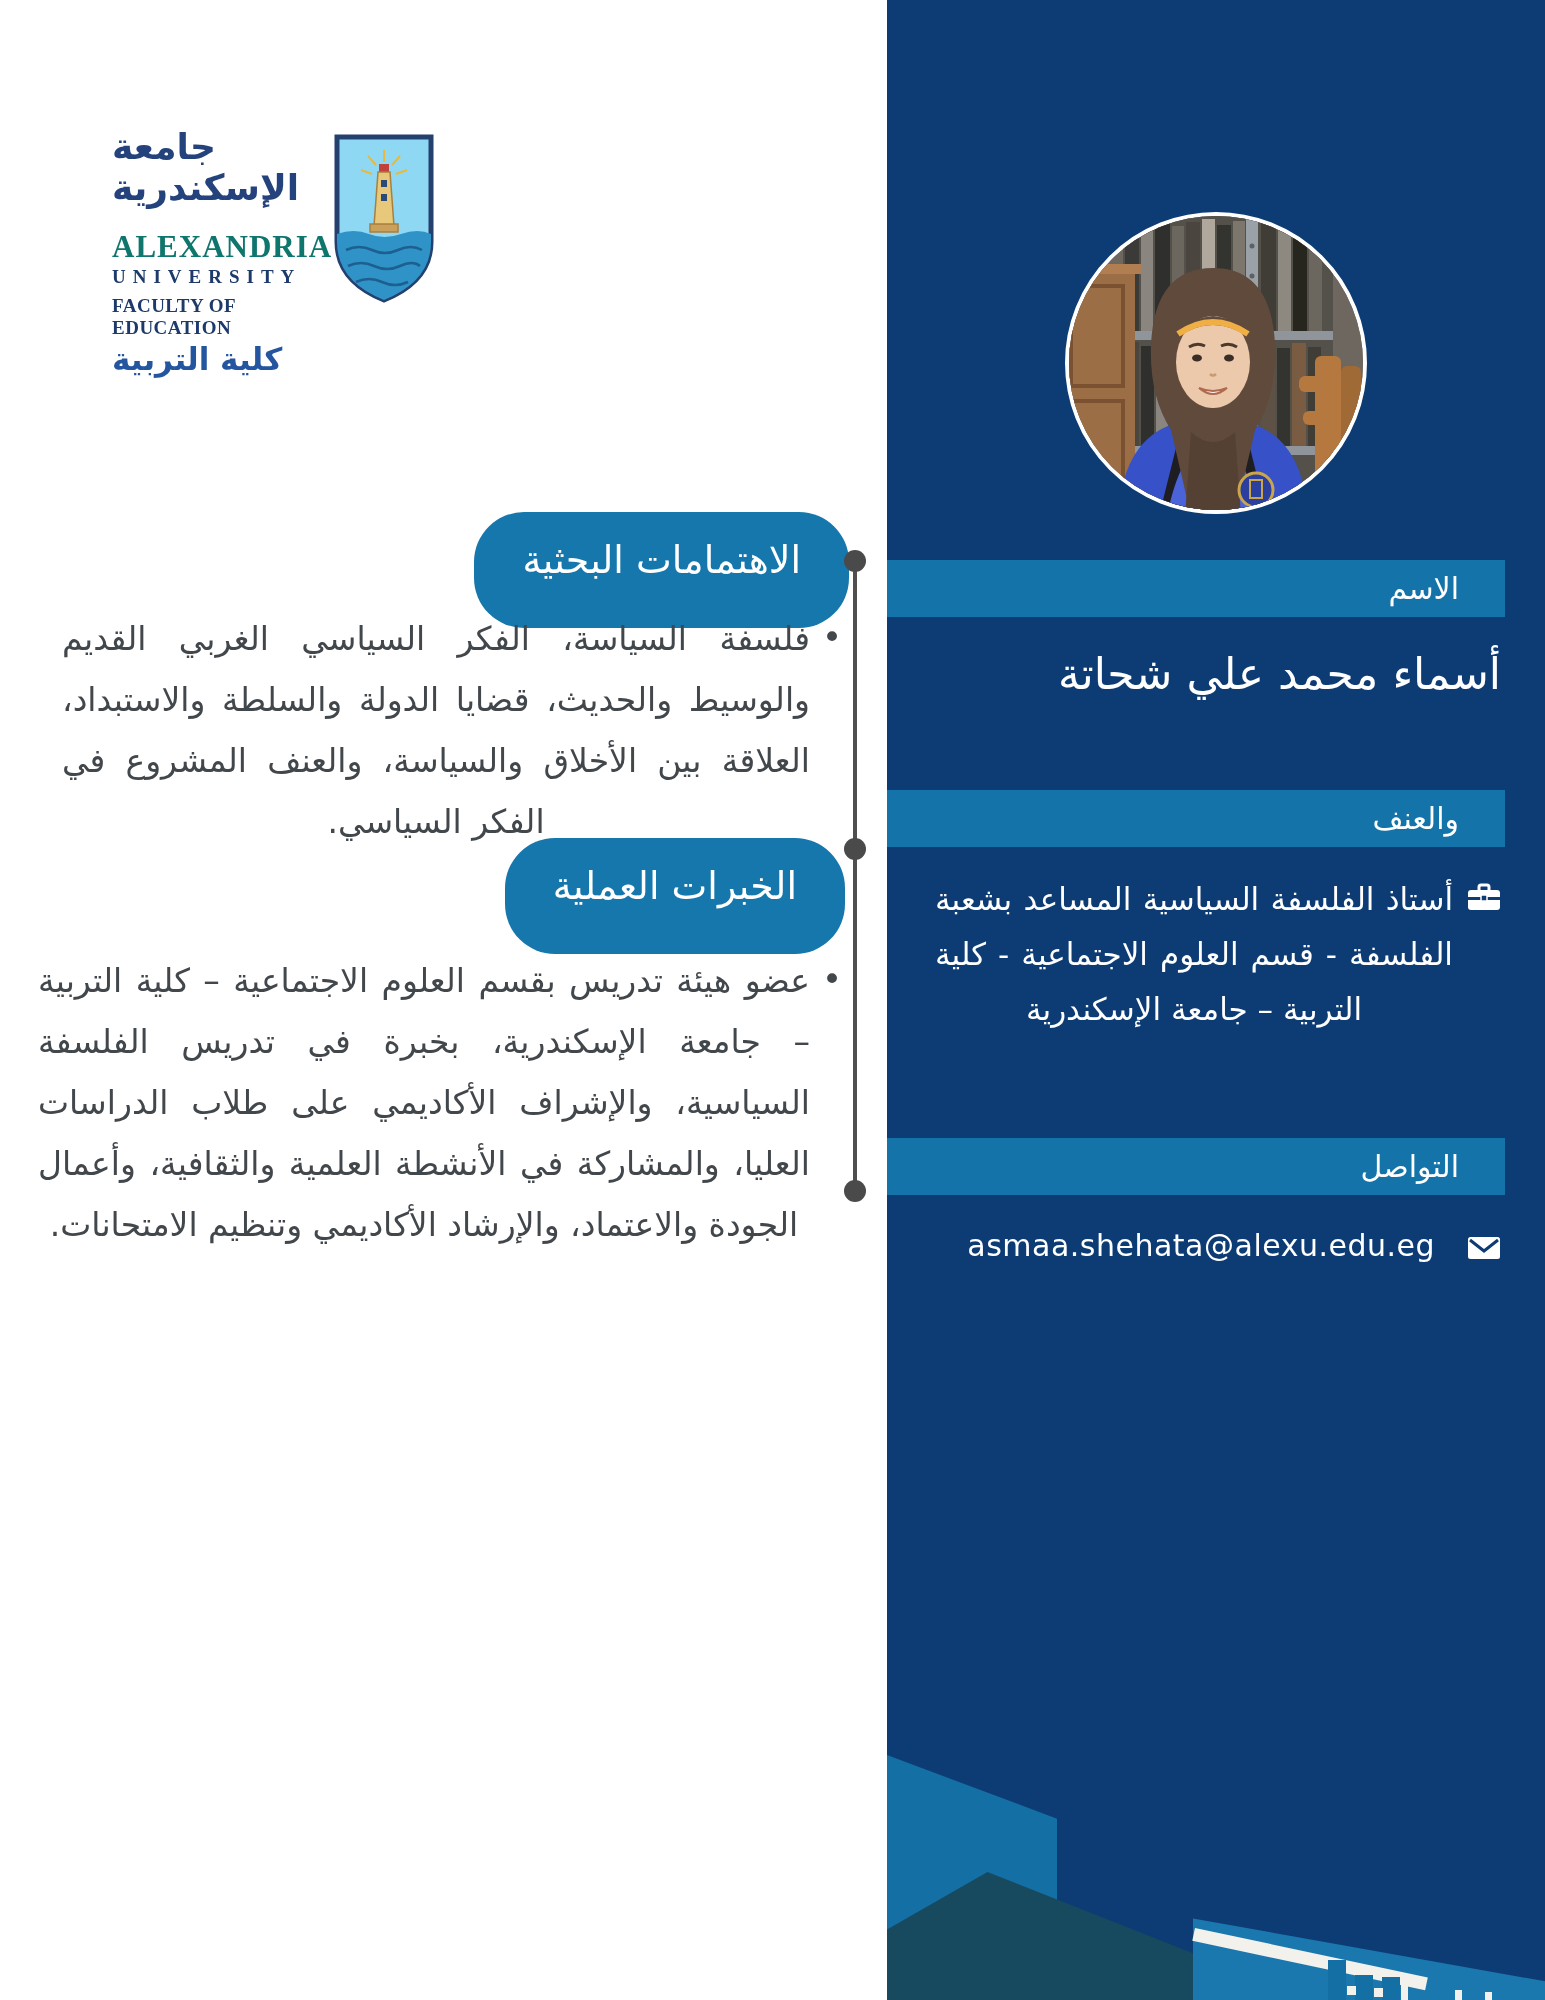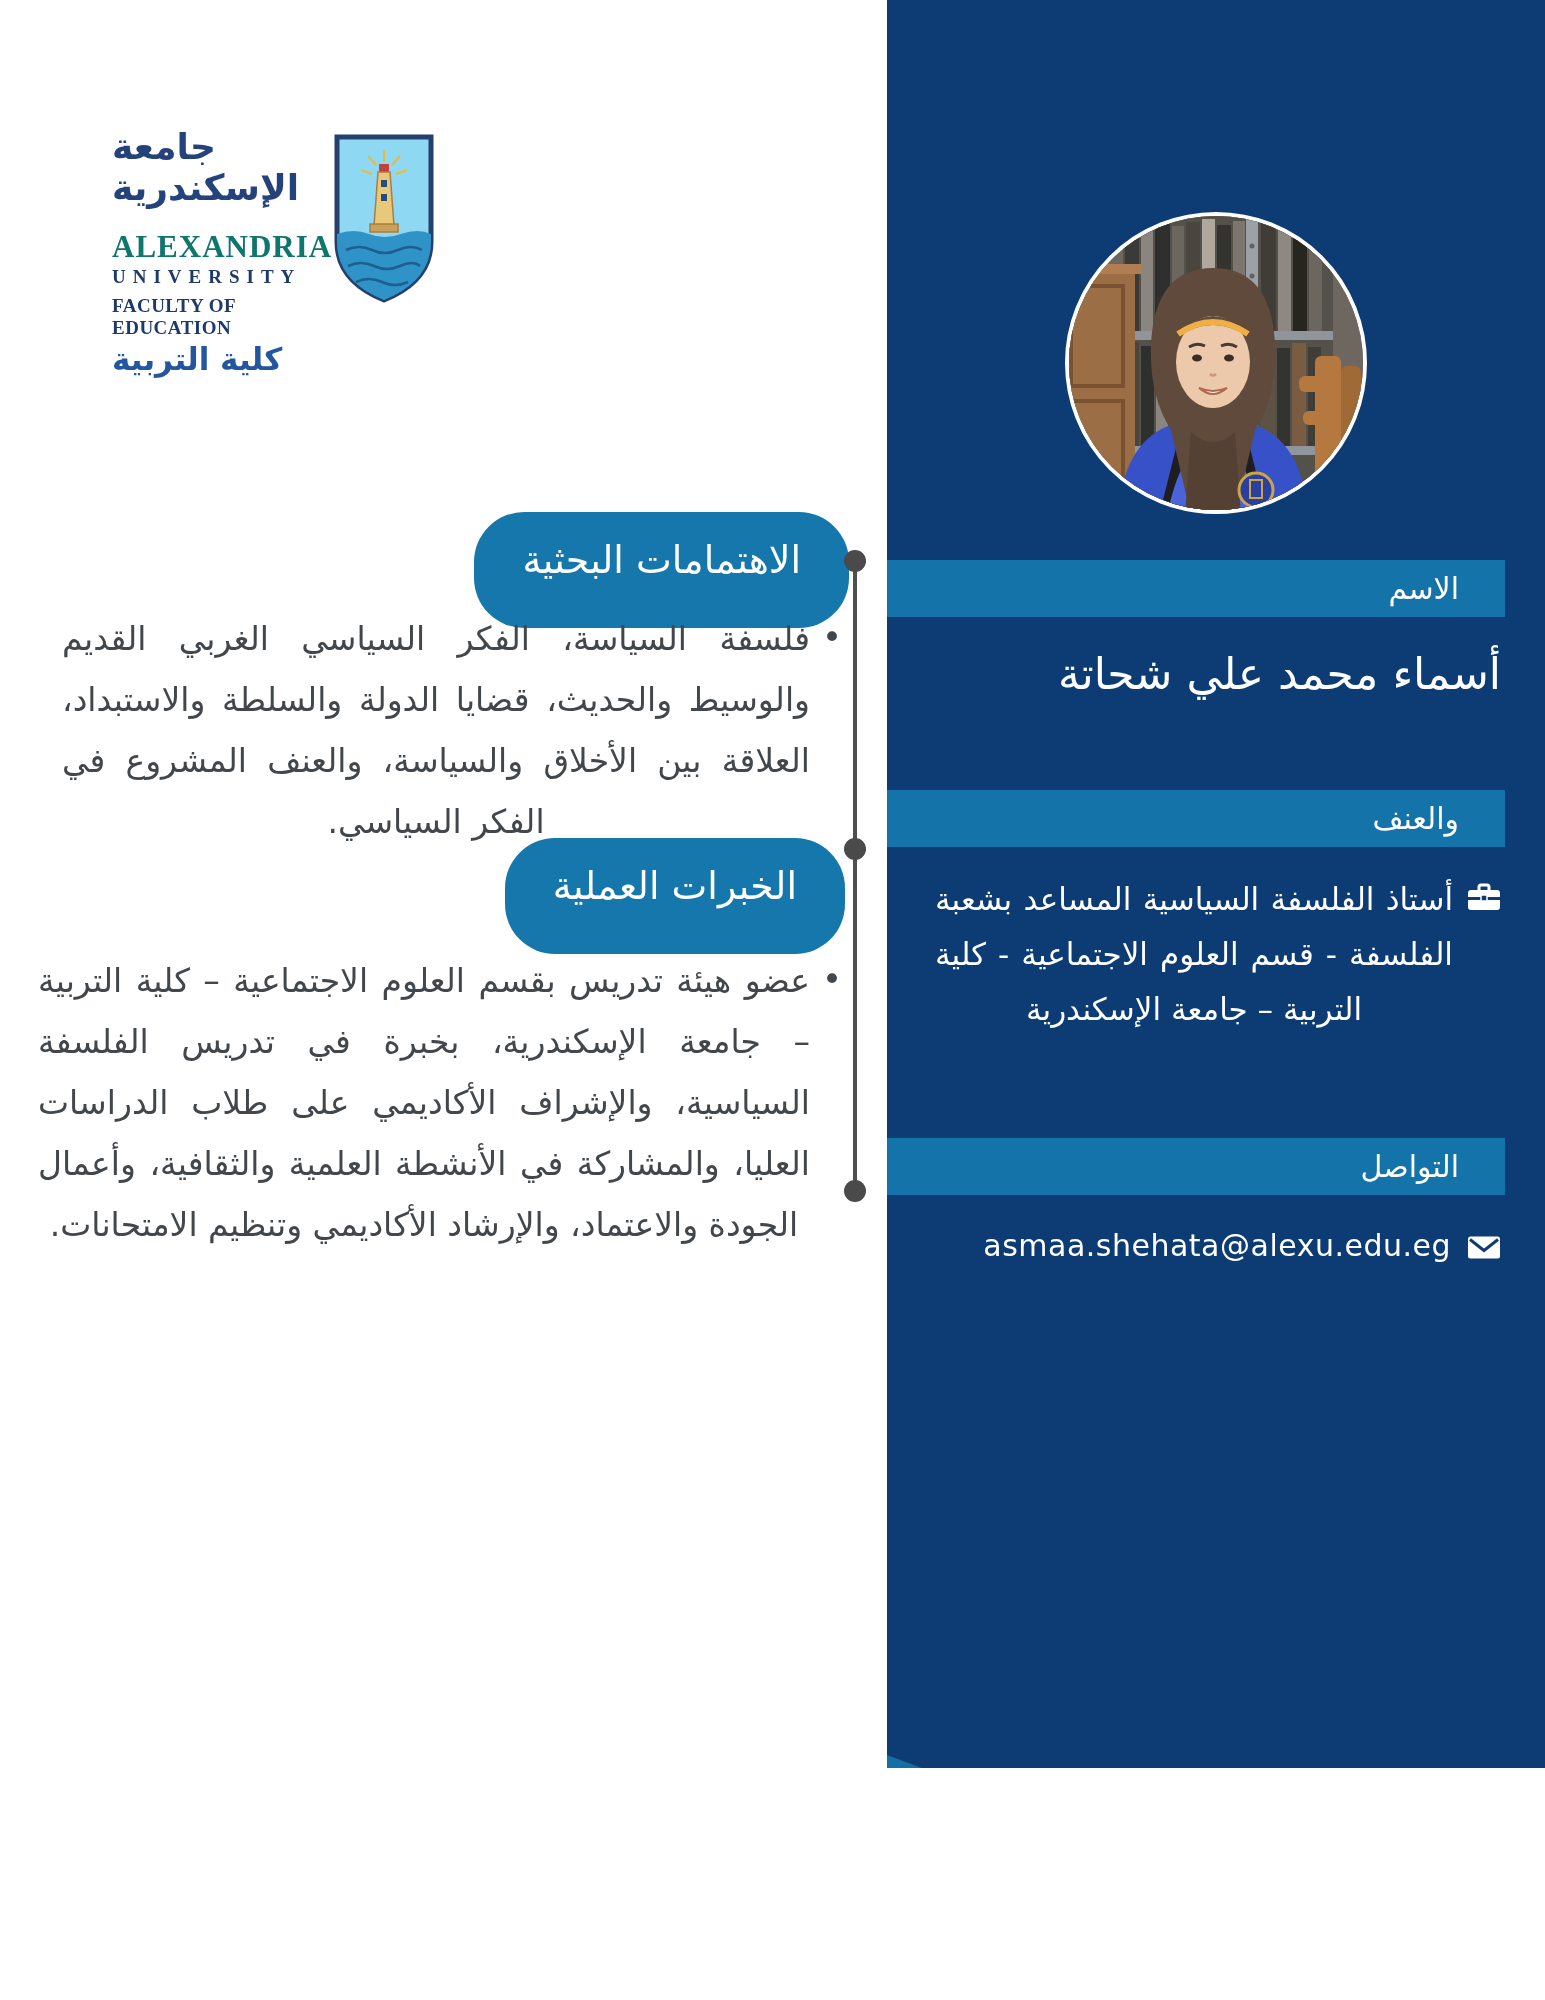--- a/index.html
+++ b/index.html
@@ -12,41 +12,41 @@
   
   .logo { position:absolute; left:112px; top:126px; width:224px; text-align:left; direction:ltr; }
   .logo-ar { font-size:36px; font-weight:bold; color:#24437c; line-height:1.15; direction:rtl; }
   .logo-en1 { font-family:"Liberation Serif", serif; font-size:31px; font-weight:800; letter-spacing:1px; color:#0f766e; margin-top:20px; }
   .logo-en2 { font-family:"Liberation Serif", serif; font-size:19px; font-weight:600; letter-spacing:7px; color:#1d3a6b; margin-top:1px; }
   .logo-en3 { font-family:"Liberation Serif", serif; font-size:19px; font-weight:800; color:#1d3a6b; margin-top:7px; letter-spacing:0.5px; }
   .logo-ar2 { font-size:31px; font-weight:bold; color:#2456a0; margin-top:2px; direction:rtl; }
   .shield { position:absolute; left:334px; top:134px; width:100px; height:170px; }
 
   
-  .sidebar { position:absolute; left:887px; top:0; width:658px; height:1768px; background:#0d3c75; overflow:hidden;padding-left:44px; }
+  .sidebar { position:absolute; left:887px; top:0; width:658px; height:2000px; background:#0d3c75; overflow:hidden;padding-left:44px; }
   .photo-ring {
     position:absolute; left:178px; top:212px; width:302px; height:302px;
     border-radius:50%; border:4px solid #ffffff; overflow:hidden; background:#6b645c;
   }
   .bar {
     position:absolute; left:0; width:618px; height:57px; background:#1474aa;
     color:#ffffff; font-size:30px; line-height:57px; padding-right:46px; text-align:right;
   }
   .bar-name { top:560px; } .bar-job { top:790px; } .bar-contact { top:1138px; }
   .name-value {
     position:absolute; right:44px; left:34px; top:645px; color:#ffffff;
     font-size:44px; text-align:right; line-height:1.3;
   }
   .job-row { position:absolute; right:44px; top:872px; width:566px; display:flex; gap:14px; align-items:flex-start; }
   .job-icon { flex:0 0 34px; margin-top:10px; }
   .job-text {
     color:#ffffff; font-size:31px; line-height:1.78; flex:1;
     text-align:justify; text-align-last:center;
   }
-  .email-row { position:absolute; right:44px; top:1228px; display:flex; gap:16px; }
+  .email-row { position:absolute; right:44px; top:1228px; display:flex; align-items:center; gap:32px; }
   .email-icon { flex:0 0 34px; margin-top:4px; }
   .email-text { color:#ffffff; font-size:30px; direction:ltr; letter-spacing:0.5px; }
 
   
   .pill {
     position:absolute; background:#1677ad; color:#ffffff; border-radius:50px;
     font-size:38px; height:116px; line-height:92px; padding:2px 48px; white-space:nowrap;
   }
   .pill-research { right:696px; top:512px; }
   .pill-experience { right:700px; top:838px; }

